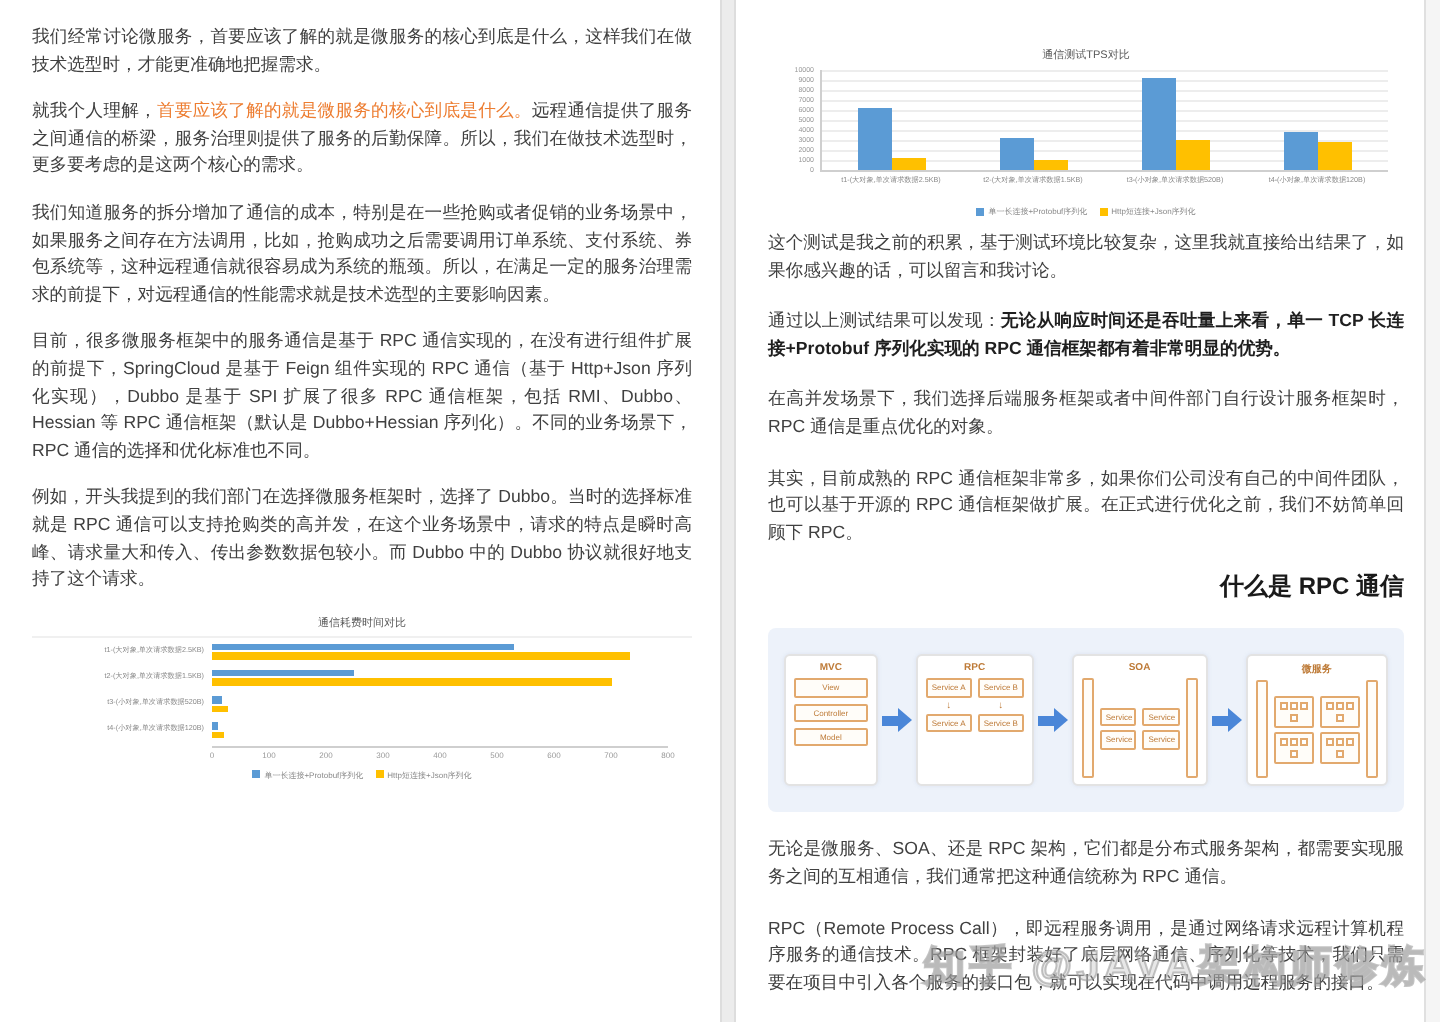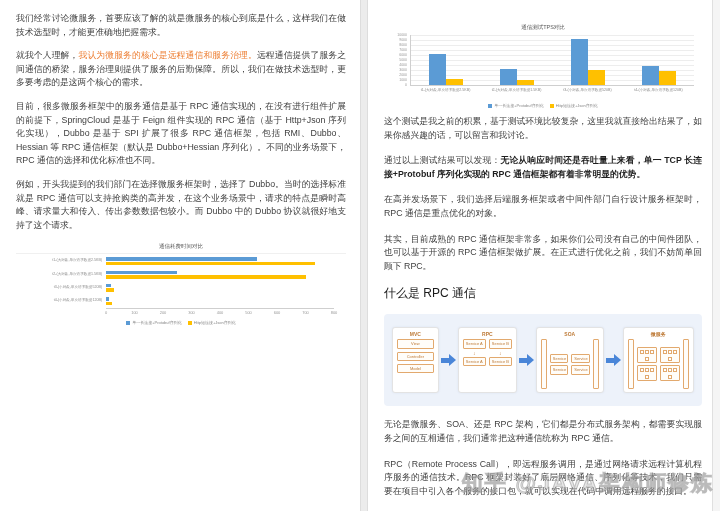--- a/index.html
+++ b/index.html
@@ -15,21 +15,21 @@
   .right-edge { position:absolute; left:712px; top:0; width:8px; height:511px;
     background:#f5f5f5; border-left:1px solid #e0e0e0; }
 
   p.para { font-size:8.8px; line-height:13.6px; color:#404040; text-align:justify;
     margin-bottom:10px; }
   .page.right p.para { margin-bottom:12px; }
   .seg-n { color:#404040; }
   .seg-b { font-weight:bold; color:#1f1f1f; }
   .seg-o { color:#ED7D31; }
 
-  h2.section { font-size:12px; font-weight:normal; color:#1a1a1a; margin:4px 0 12px; }
+  h2.section { font-size:12px; font-weight:bold; color:#1a1a1a; margin:4px 0 12px;text-align:right; }
 
   
   .chart { position:relative; background:#fff; }
   .chart.hbar { width:330px; height:84px; margin-top:2px; }
   .chart.vbar { width:318px; height:86px; margin-bottom:6px; }
   .c-title { position:absolute; top:1px; left:0; right:0; text-align:center;
     font-size:5.5px; color:#595959; }
   .c-el { position:absolute; }
   .tick-label { position:absolute; font-size:4px; color:#999; text-align:center; }
   .ylabel { position:absolute; font-size:3.5px; color:#999; text-align:right; }
@@ -74,21 +74,22 @@
     letter-spacing:2px; color:rgba(185,185,185,0.35);
     -webkit-text-stroke:1px rgba(150,150,150,0.55); white-space:nowrap; z-index:9; }
 </style>
 </head>
 <body>
 
 <div class="stage">
   <div class="page left">
     <div id="leftParas">
         <p class="para"><span class="seg-n">我们经常讨论微服务，首要应该了解的就是微服务的核心到底是什么，这样我们在做技术选型时，才能更准确地把握需求。</span></p>
-        <p class="para"><span class="seg-n">就我个人理解，</span><span class="seg-o">我认为微服务的核心是远程通信和服务治理。</span><span class="seg-n">远程通信提供了服务之间通信的桥梁，服务治理则提供了服务的后勤保障。所以，我们在做技术选型时，更多要考虑的是这两个核心的需求。</span></p>
+        <p class="para"><span class="seg-n">就我个人理解，</span><span class="seg-o">首要应该了解的就是微服务的核心到底是什么。</span><span class="seg-n">远程通信提供了服务之间通信的桥梁，服务治理则提供了服务的后勤保障。所以，我们在做技术选型时，更多要考虑的是这两个核心的需求。</span></p>
+        <p class="para"><span class="seg-n">我们知道服务的拆分增加了通信的成本，特别是在一些抢购或者促销的业务场景中，如果服务之间存在方法调用，比如，抢购成功之后需要调用订单系统、支付系统、券包系统等，这种远程通信就很容易成为系统的瓶颈。所以，在满足一定的服务治理需求的前提下，对远程通信的性能需求就是技术选型的主要影响因素。</span></p>
         <p class="para"><span class="seg-n">目前，很多微服务框架中的服务通信是基于 RPC 通信实现的，在没有进行组件扩展的前提下，SpringCloud 是基于 Feign 组件实现的 RPC 通信（基于 Http+Json 序列化实现），Dubbo 是基于 SPI 扩展了很多 RPC 通信框架，包括 RMI、Dubbo、Hessian 等 RPC 通信框架（默认是 Dubbo+Hessian 序列化）。不同的业务场景下，RPC 通信的选择和优化标准也不同。</span></p>
         <p class="para"><span class="seg-n">例如，开头我提到的我们部门在选择微服务框架时，选择了 Dubbo。当时的选择标准就是 RPC 通信可以支持抢购类的高并发，在这个业务场景中，请求的特点是瞬时高峰、请求量大和传入、传出参数数据包较小。而 Dubbo 中的 Dubbo 协议就很好地支持了这个请求。</span></p>
       </div>
     <div class="chart hbar" id="hbarChart">
         <div class="c-title">通信耗费时间对比</div>
         <div class="c-el" style="left: 90px; width: 228px; top: 66px; height: 1px; background: rgb(207, 207, 207);"></div>
         <div class="c-el" style="left: 0px; width: 330px; top: 11px; height: 1px; background: rgb(240, 240, 240);"></div>
         <div class="cat-label" style="left: 2px; width: 84px; top: 16px; text-align: right;">t1-(大对象,单次请求数据2.5KB)</div>
         <div class="c-el" style="left: 90px; top: 15px; width: 151.05px; height: 3.5px; background: rgb(91, 155, 213);"></div>
         <div class="c-el" style="left: 90px; top: 19.5px; width: 209.475px; height: 3.5px; background: rgb(255, 192, 0);"></div>

